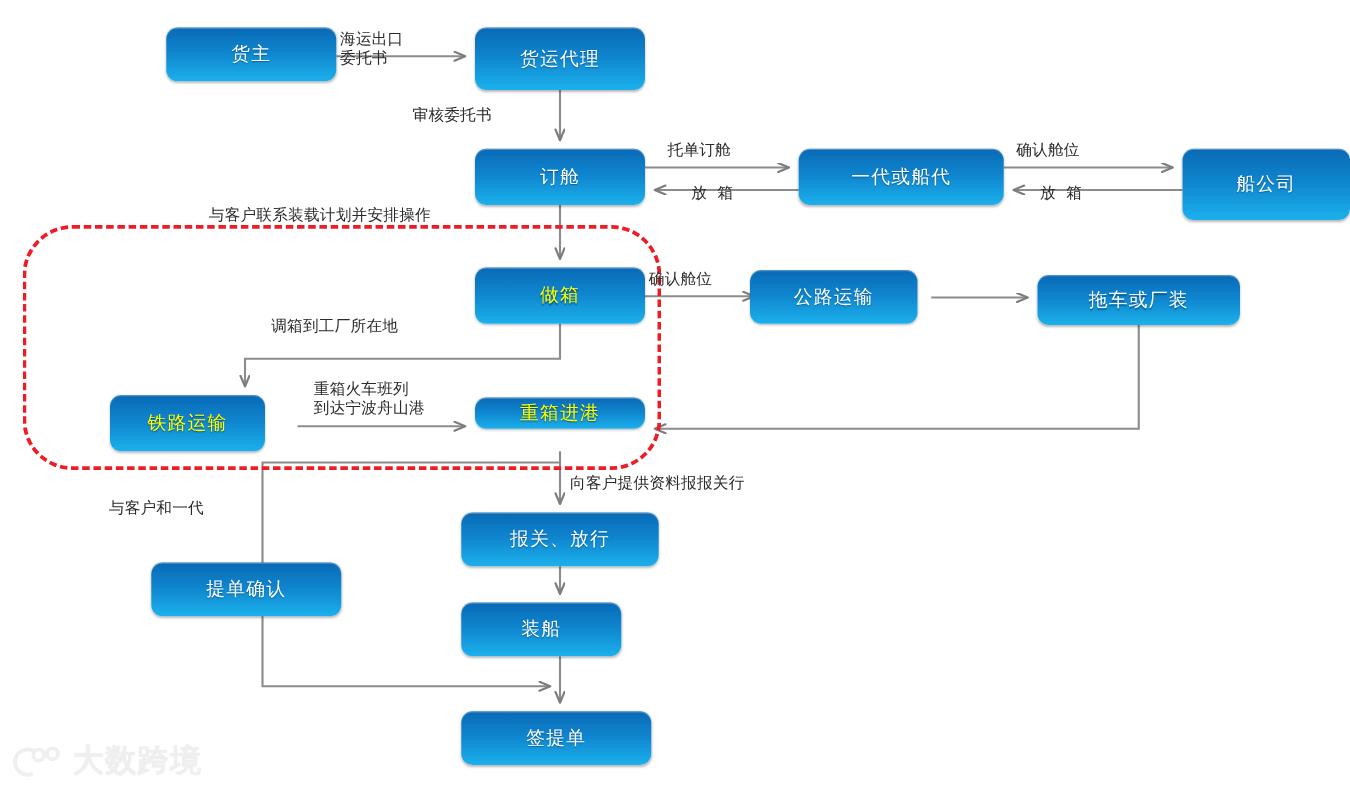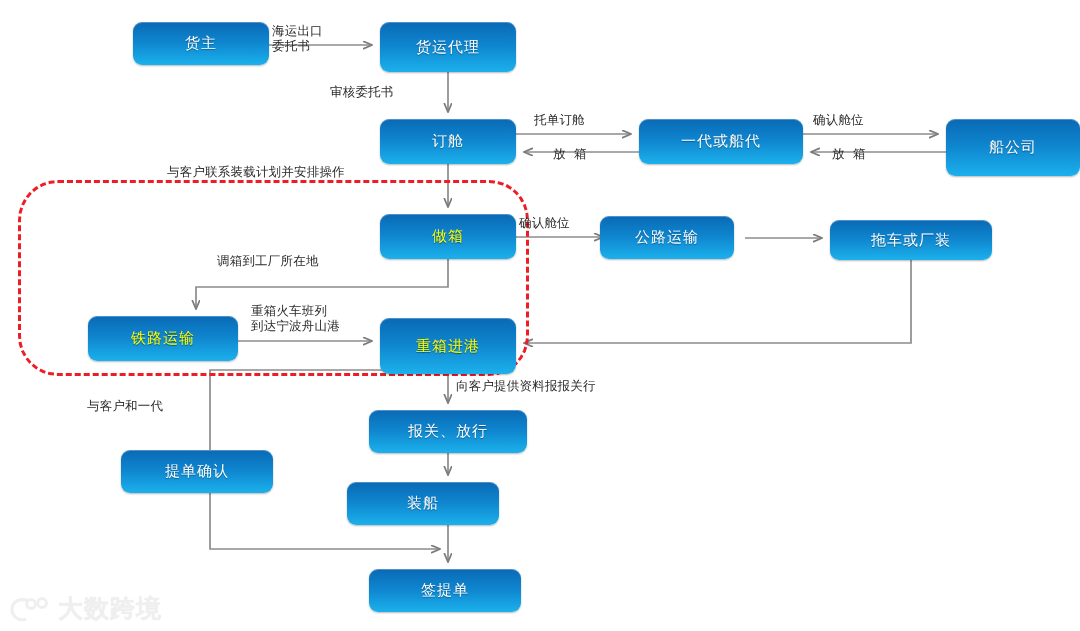--- a/index.html
+++ b/index.html
@@ -120,25 +120,25 @@
   <div class="region" style="left:18px;top:180px;width:505px;height:190px;"></div>
 
   <div class="node" style="left:133px;top:22px;width:136px;height:43px;">货主</div>
   <div class="node" style="left:380px;top:22px;width:136px;height:50px;">货运代理</div>
   <div class="node" style="left:639px;top:119px;width:164px;height:45px;">一代或船代</div>
   <div class="node" style="left:380px;top:119px;width:136px;height:45px;">订舱</div>
   <div class="node" style="left:946px;top:119px;width:134px;height:57px;">船公司</div>
   <div class="node hl" style="left:380px;top:214px;width:136px;height:45px;">做箱</div>
   <div class="node" style="left:600px;top:216px;width:134px;height:43px;">公路运输</div>
   <div class="node" style="left:830px;top:220px;width:162px;height:40px;">拖车或厂装</div>
-  <div class="node hl" style="left:88px;top:316px;width:150px;height:45px;">铁路运输</div>
-  <div class="node hl" style="left:380px;top:318px;width:136px;height:56px;">重箱进港</div>
+  <div class="node hl" style="left:88px;top:316px;width:124px;height:45px;">铁路运输</div>
+  <div class="node hl" style="left:380px;top:318px;width:136px;height:25px;">重箱进港</div>
   <div class="node" style="left:369px;top:410px;width:158px;height:43px;">报关、放行</div>
   <div class="node" style="left:121px;top:450px;width:152px;height:43px;">提单确认</div>
-  <div class="node" style="left:347px;top:482px;width:152px;height:43px;text-align:right;">装船</div>
+  <div class="node" style="left:369px;top:482px;width:128px;height:43px;text-align:right;">装船</div>
   <div class="node" style="left:369px;top:569px;width:152px;height:43px;">签提单</div>
 
   <div class="elabel" style="left:272px;top:23px;">海运出口
 委托书</div>
   <div class="elabel" style="left:330px;top:84px;">审核委托书</div>
   <div class="elabel" style="left:534px;top:112px;">托单订舱</div>
   <div class="elabel" style="left:553px;top:146px;">放  箱</div>
   <div class="elabel" style="left:813px;top:112px;">确认舱位</div>
   <div class="elabel" style="left:832px;top:146px;">放  箱</div>
   <div class="elabel" style="left:167px;top:164px;">与客户联系装载计划并安排操作</div>

